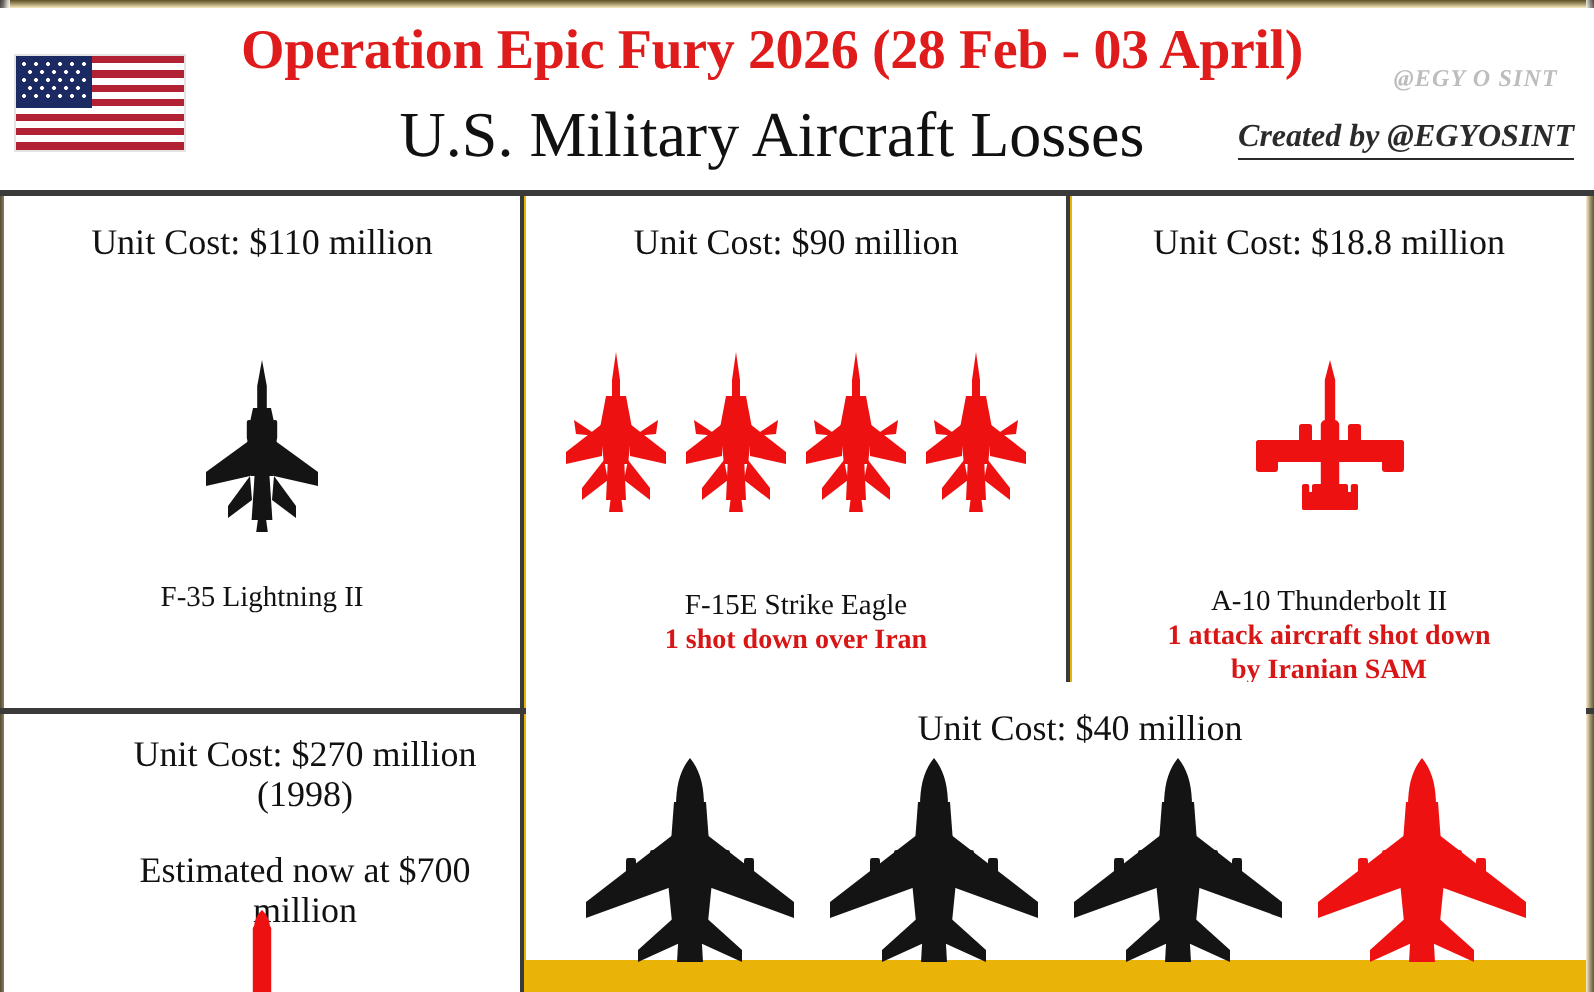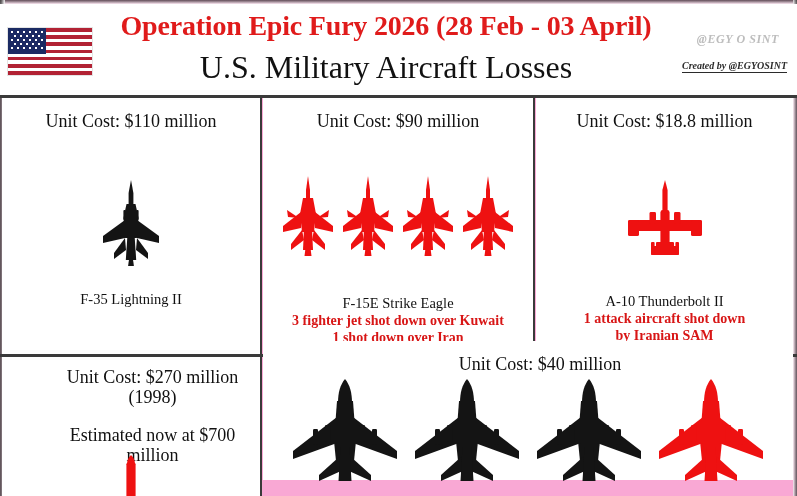--- a/index.html
+++ b/index.html
@@ -8,21 +8,21 @@
     padding: 0;
     background: #ffffff;
   }
   body {
     font-family: "Liberation Serif", "DejaVu Serif", serif;
   }
   #infographic {
     position: relative;
     width: 797px;
     height: 496px;
-    background: #f9a8d4;
+    background: #eab308;
     overflow: hidden;
   }
   
   .edge-left {
     position: absolute; left: 0; top: 0; width: 5px; height: 496px;
     background: linear-gradient(90deg,#3a3a3a 0%, #6e6e6e 35%, #d8d8d8 75%, #ffffff 100%);
     opacity: .85;
   }
   .edge-right {
     position: absolute; right: 0; top: 0; width: 4px; height: 496px;
@@ -127,21 +127,21 @@
     font-size: 12px;
     color: #bdbdbd;
     letter-spacing: 0.6px;
     white-space: nowrap;
   }
   .wm-bottom {
     position: absolute;
     right: 10px; top: 56px;
     font-style: italic;
     font-weight: bold;
-    font-size: 10px;
+    font-size: 16px;
     color: #2b2b2b;
     border-bottom: 1.4px solid #2b2b2b;
     padding-bottom: 1px;
     white-space: nowrap;
   }
 
   
   .rule {
     position: absolute;
     background: #3a3a3a;
@@ -328,21 +328,20 @@
           <path d="M33 54 L44 68 L44 74 L31 64 Z"></path>
           <path d="M23 52 h8 l1 22 h-10 Z"></path>
           <path d="M24.5 72 h5 l1 8 h-7 Z"></path>
         </g>
           </svg>
       </span>
     </div>
 
     <div class="caption" style="top:196px;">
       <div class="ac-name">F-15E Strike Eagle</div>
-      <div class="ac-note">3 fighter jet shot down over Kuwait</div>
       <div class="ac-note">1 shot down over Iran</div>
     </div>
   </div>
 
   <div class="cell cell-3">
     <div class="unit-cost">Unit Cost: $18.8 million</div>
 
     <div class="icons-row" style="top:80px; height:82px;">
       <span>
         <svg width="78" height="80" viewBox="0 0 78 80">

